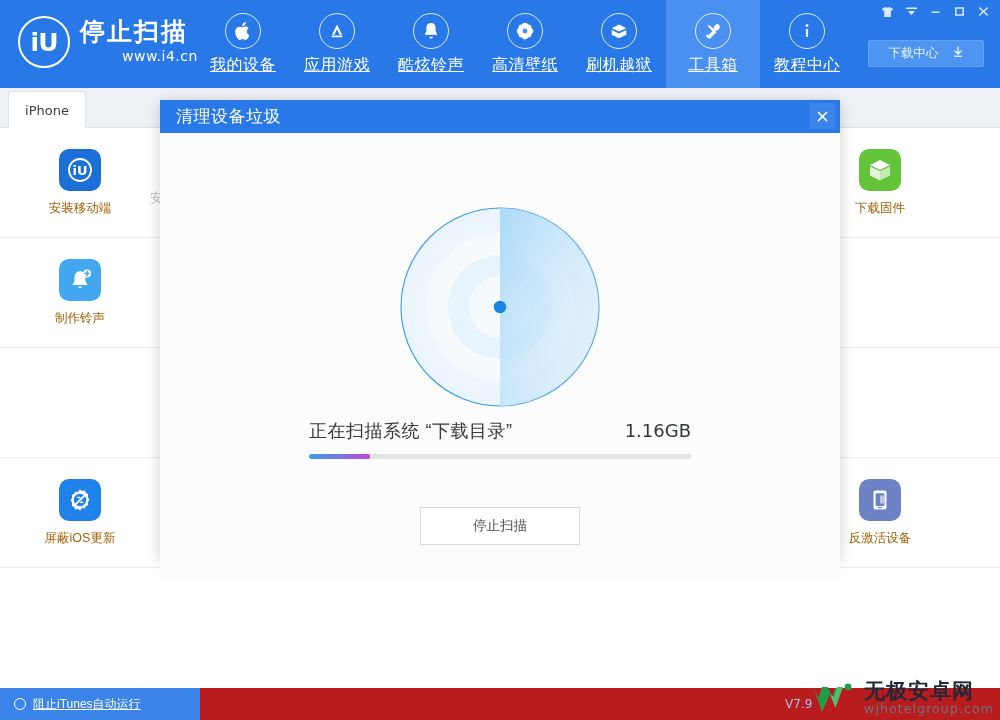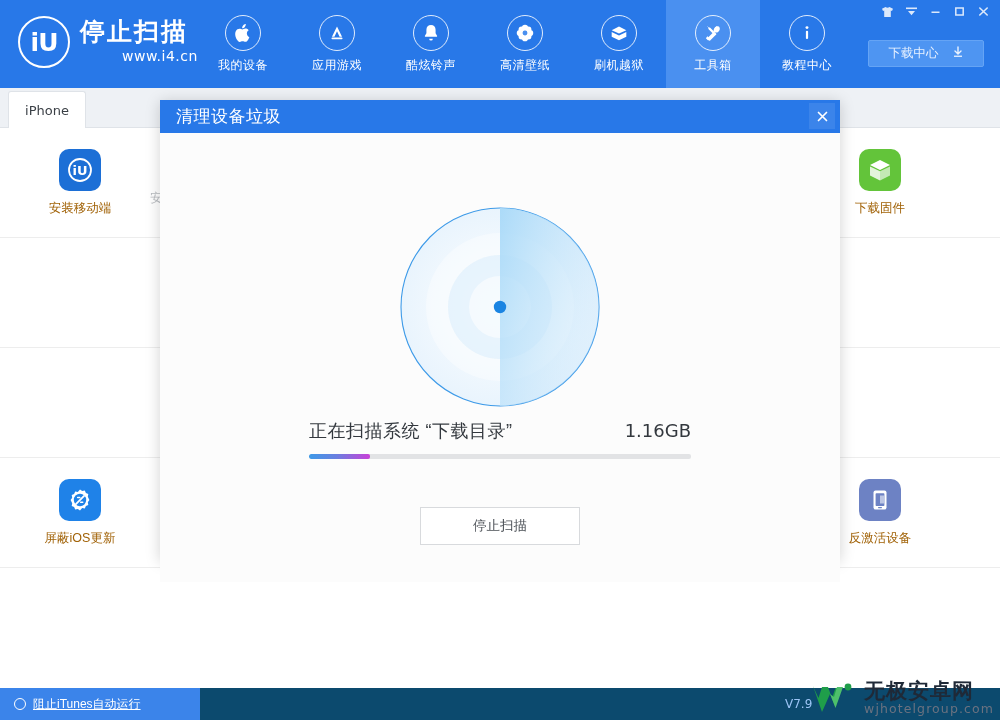--- a/index.html
+++ b/index.html
@@ -70,22 +70,23 @@
   }
   .nav-item.active { background: #4a90f0; }
   .nav-icon {
     width: 36px; height: 36px; border-radius: 50%;
     border: 1.6px solid rgba(255,255,255,0.85);
     display: flex; align-items: center; justify-content: center;
     color: #ffffff;
   }
   .nav-icon svg { display: block; }
   .nav-label {
-    color: #ffffff; font-size: 12px; letter-spacing: 0.5px;
+    color: #ffffff; font-size: 16px; letter-spacing: 0.5px;
     white-space: nowrap;
+    text-decoration: underline;
   }
 
   .download-center {
     position: absolute; right: 16px; top: 40px;
     width: 116px; height: 27px;
     background: #4e95f2;
     border: 1px solid #65a4f5;
     border-radius: 2px;
     display: flex; align-items: center; justify-content: center;
     gap: 13px; cursor: pointer;
@@ -138,21 +139,21 @@
   .tile-icon svg { display: block; }
   .tile-label {
     font-size: 12.5px; color: #a16207; white-space: nowrap;
   }
   .tile.spacer { cursor: default; }
 
   
   .statusbar {
     position: absolute; left: 0; bottom: 0;
     width: 1000px; height: 32px;
-    background: #0c4a6e;
+    background: #b91c1c;
     display: flex; align-items: center;
   }
   .status-left {
     width: 200px; height: 32px;
     background: #3b84ea;
     display: flex; align-items: center; gap: 7px;
     padding-left: 14px; cursor: pointer;
   }
   .status-radio {
     width: 12px; height: 12px; border-radius: 50%;
@@ -425,20 +426,31 @@
               <svg width="26" height="26" viewBox="0 0 26 26">
                 <path d="M13 3 L23 8 L13 13 L3 8 Z" fill="#fff"></path>
                 <path d="M3 9.5 L13 14.3 V23.5 L3 18.6 Z" fill="#fff" opacity="0.82"></path>
                 <path d="M23 9.5 L13 14.3 V23.5 L23 18.6 Z" fill="#fff" opacity="0.62"></path>
               </svg>
             </span>
             <span class="tile-label">下载固件</span>
           </div>
         </div>
         <div class="grid-row">
+          <div class="tile">
+            <span class="tile-icon" style="background:#43a6f0">
+              <svg width="26" height="26" viewBox="0 0 26 26">
+                <path d="M13 4.2c-3.2 0-5.4 2.3-5.4 5.6v4.1L5.9 16.7c-.3.5 0 1.2.7 1.2h12.8c.7 0 1-.7.7-1.2l-1.7-2.8V9.8c0-3.3-2.2-5.6-5.4-5.6z" fill="#fff"></path>
+                <path d="M10.9 19.4a2.2 2.2 0 0 0 4.2 0z" fill="#fff"></path>
+                <circle cx="20" cy="6.5" r="4" fill="#fff"></circle>
+                <path d="M20 4.3 V8.7 M17.8 6.5 H22.2" stroke="#43a6f0" stroke-width="1.5" stroke-linecap="round"></path>
+              </svg>
+            </span>
+            <span class="tile-label">制作铃声</span>
+          </div>
           <div class="tile spacer"></div>
           <div class="tile spacer"></div>
           <div class="tile spacer"></div>
           <div class="tile spacer"></div>
           <div class="tile spacer"></div>
         </div>
         <div class="grid-row">
           <div class="tile spacer"></div>
           <div class="tile spacer"></div>
           <div class="tile spacer"></div>

